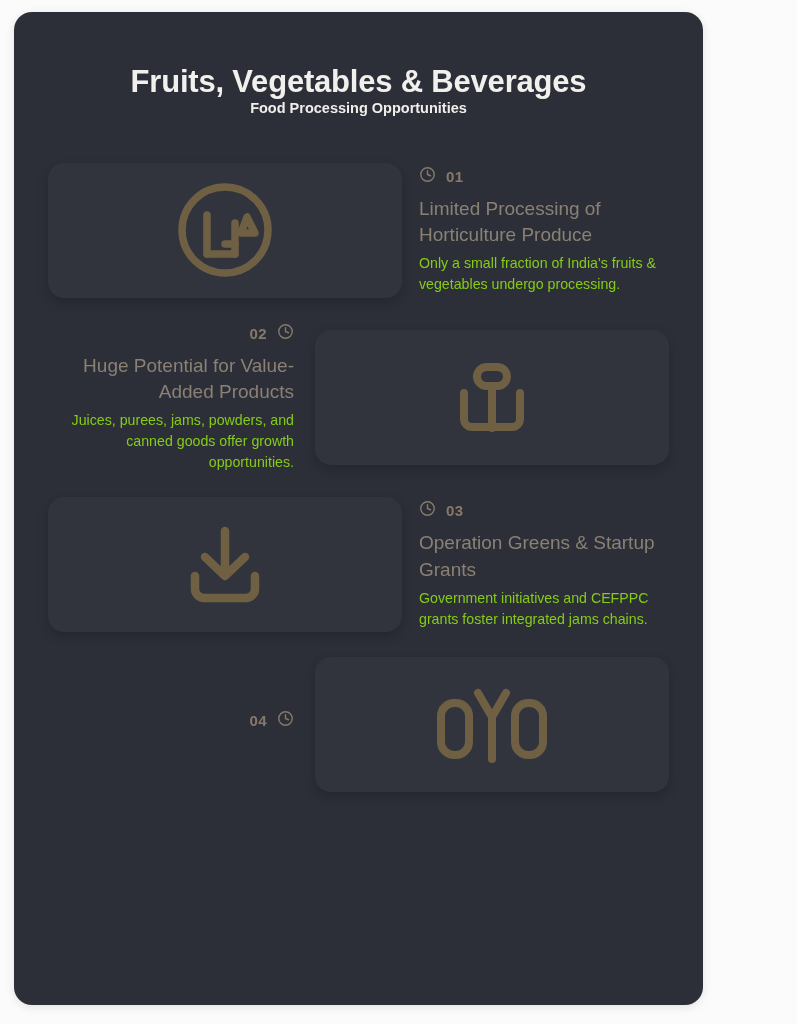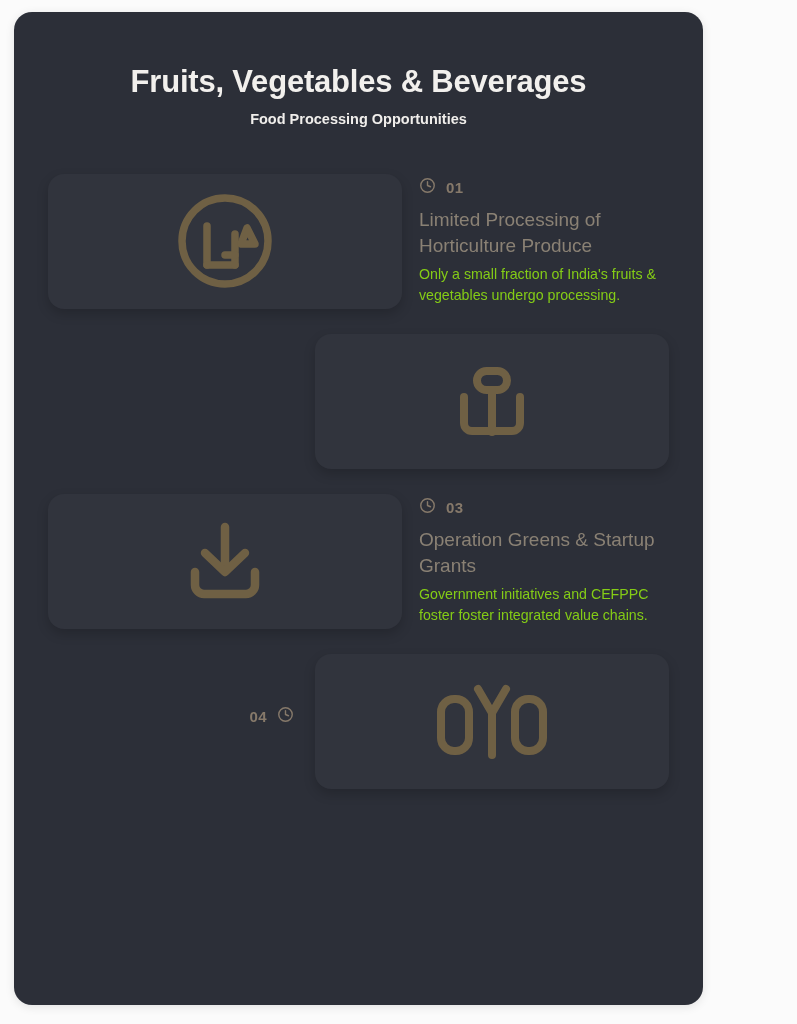--- a/index.html
+++ b/index.html
@@ -27,21 +27,20 @@
   
   .header { padding-top:52px; text-align:center; }
   .header-title {
     font-size:31px;
     font-weight:bold;
     color:#f2f0ed;
     letter-spacing:-0.2px;
     line-height:1.15;
   }
   .header-sub {
-    margin-top:11px;
     font-size:14.5px;
     font-weight:bold;
     color:#f0eeeb;
   }
 
   
   .rows {
     margin-top:47px;
     display:flex;
     flex-direction:column;
@@ -151,20 +150,33 @@
       <div class="row reverse">
         <div class="icon-card">
           <span>
             <svg width="104" height="104" viewBox="0 0 104 104" fill="none" stroke="#6f6044" stroke-width="8" stroke-linecap="round" stroke-linejoin="round">
               <rect x="37" y="22" width="30" height="19" rx="9.5"></rect>
               <path d="M52 41 V83"></path>
               <path d="M24 48 V74 a8 8 0 0 0 8 8 H72 a8 8 0 0 0 8-8 V48"></path>
             </svg>
           </span>
         </div>
+        <div class="text-col align-right">
+          <div class="meta">
+            <span class="num">02</span>
+            <span class="clock">
+              <svg width="17" height="17" viewBox="0 0 24 24" fill="none" stroke="#86796a" stroke-width="2" stroke-linecap="round" stroke-linejoin="round">
+                <circle cx="12" cy="12" r="9.5"></circle>
+                <path d="M12 6.8 V12 L16.2 13.8"></path>
+              </svg>
+            </span>
+          </div>
+          <div class="item-title">Huge Potential for Value-Added Products</div>
+          <div class="item-desc">Juices, purees, jams, powders, and canned goods offer growth opportunities.</div>
+        </div>
       </div>
 
       <div class="row">
         <div class="icon-card">
           <span>
             <svg width="104" height="104" viewBox="0 0 104 104" fill="none" stroke="#6f6044" stroke-width="8.5" stroke-linecap="round" stroke-linejoin="round">
               <path d="M52 18 V62"></path>
               <path d="M32 44 L52 63 L72 44"></path>
               <path d="M22 63 V76 a9 9 0 0 0 9 9 H73 a9 9 0 0 0 9-9 V63"></path>
             </svg>
@@ -174,21 +186,21 @@
           <div class="meta">
             <span class="clock">
               <svg width="17" height="17" viewBox="0 0 24 24" fill="none" stroke="#86796a" stroke-width="2" stroke-linecap="round" stroke-linejoin="round">
                 <circle cx="12" cy="12" r="9.5"></circle>
                 <path d="M12 6.8 V12 L16.2 13.8"></path>
               </svg>
             </span>
             <span class="num">03</span>
           </div>
           <div class="item-title">Operation Greens &amp; Startup Grants</div>
-          <div class="item-desc">Government initiatives and CEFPPC foster foster integrated value chains.</div>
+          <div class="item-desc">Government initiatives and CEFPPC grants foster integrated jams chains.</div>
         </div>
       </div>
 
       <div class="row reverse">
         <div class="icon-card">
           <span>
             <svg width="116" height="92" viewBox="0 0 116 92" fill="none" stroke="#6f6044" stroke-width="8" stroke-linecap="round" stroke-linejoin="round">
               <rect x="7" y="24" width="28" height="52" rx="13"></rect>
               <rect x="81" y="24" width="28" height="52" rx="13"></rect>
               <path d="M44 14 L58 38 L72 14"></path>

